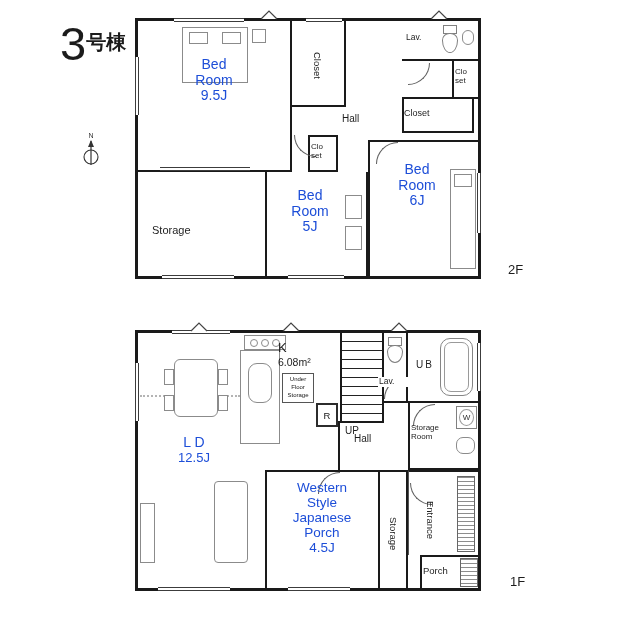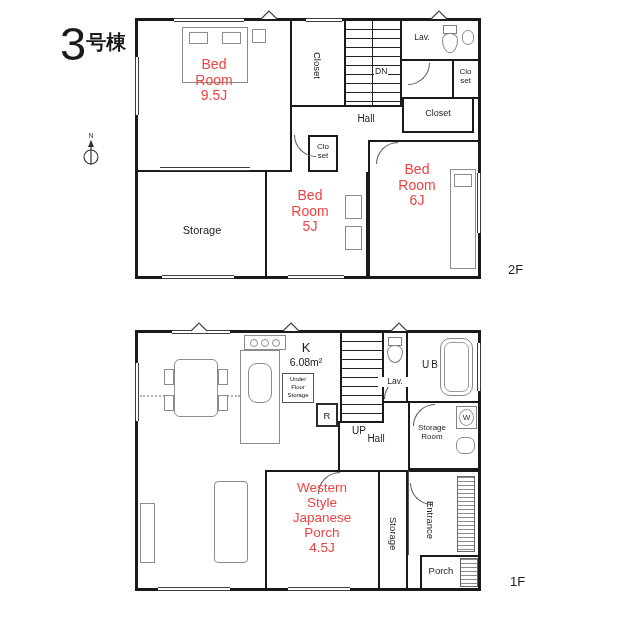--- a/index.html
+++ b/index.html
@@ -6,24 +6,24 @@
   html,body{width:620px;height:617px}
   body{position:relative;background:#ffffff;font-family:"Liberation Sans",sans-serif;color:#161616;overflow:hidden}
   .title{position:absolute;left:60px;top:20px;display:flex;align-items:flex-start}
   .title-num{font-size:47px;line-height:1;font-weight:400;color:#1b1b1b}
   .title-suffix{font-size:20px;font-weight:700;margin-top:9px;color:#1b1b1b}
   .compass{position:absolute;left:78px;top:132px;width:26px;text-align:center}
   .compass-n{display:block;font-size:7px;color:#333;line-height:1}
   .plan{position:absolute;border:3px solid #1a1a1a;background:#fff}
   .room{position:absolute;border:0 solid #1a1a1a;background:transparent}
   .wall{position:absolute;background:#1a1a1a}
-  .rlabel{position:absolute;text-align:center;font-size:14px;line-height:1.12;color:#ef4444;z-index:5}
+  .rlabel{position:absolute;text-align:center;font-size:14px;line-height:1.12;color:#1d4ed8;z-index:5}
   .rlabel .nm{display:block;width:50px;margin:0 auto}
   .rlabel .sz{display:block}
-  .slabel{position:absolute;text-align:center;color:#1d1d1d;z-index:5;line-height:1.15}
+  .slabel{position:absolute;text-align:left;color:#1d1d1d;z-index:5;line-height:1.15}
   .vlabel{position:absolute;writing-mode:vertical-rl;color:#1d1d1d;z-index:5;text-align:center}
   .furn{position:absolute;border:1.4px solid #8b8b8b;background:#fff;z-index:2}
   .bed::before{content:"";position:absolute;left:6px;top:4px;width:17px;height:10px;border:1px solid #8b8b8b}
   .bed::after{content:"";position:absolute;right:6px;top:4px;width:17px;height:10px;border:1px solid #8b8b8b}
   .bed-v::before{content:"";position:absolute;left:3px;right:3px;top:4px;height:11px;border:1px solid #8b8b8b}
   .tub{position:absolute;border:1.4px solid #858585;border-radius:10px;background:#fff;z-index:2}
   .tub::before{content:"";position:absolute;inset:3px;border:1px solid #9a9a9a;border-radius:7px}
   .sinkk{position:absolute;border:1.3px solid #8b8b8b;border-radius:9px;background:#fff;z-index:2}
   .basin{position:absolute;border:1.3px solid #8b8b8b;border-radius:7px;background:#fff;z-index:2}
   .toilet{position:absolute;z-index:2}
@@ -100,24 +100,20 @@
       <span class="nm">Bed Room</span>
       <span class="sz">6J</span>
     </div>
     <div class="furn bed-v" style="left:80px;top:27px;width:26px;height:100px"></div>
   </div>
 
   <div class="room" style="left:154px;top:0;width:54px;height:86px;border-width:0 2px 2px 0">
     <div class="vlabel" style="left:20px;top:14px;height:60px;font-size:9.5px">Closet</div>
   </div>
 
-  <div class="stairs" style="left:208px;top:0;width:56px;height:86px;border-width:0 2px 2px 0">
-    <div class="treads" style="background:linear-gradient(to right,transparent 0 26px,#222 26px 27px,transparent 27px),repeating-linear-gradient(to bottom,transparent 0 8px,#222 8px 9px)"></div>
-    <div class="slabel whitebg" style="left:28px;top:46px;font-size:8.5px">DN</div>
-  </div>
 
   <div class="room" style="left:264px;top:0;width:76px;height:40px;border-width:0 0 2px 0">
     <div class="slabel" style="left:4px;top:12px;width:32px;font-size:8.5px">Lav.</div>
     <div class="toilet" style="left:40px;top:4px;width:16px;height:28px"></div>
     <div class="basin" style="left:60px;top:9px;width:12px;height:15px"></div>
   </div>
 
   <div class="room" style="left:314px;top:40px;width:26px;height:38px;border-width:0 0 2px 2px">
     <div class="slabel" style="left:1px;top:6px;width:21px;font-size:8px">Clo set</div>
   </div>
@@ -195,20 +191,24 @@
     <div class="washer" style="left:46px;top:3px;width:21px;height:23px">
         <span>W</span>
       </div>
     <div class="basin" style="left:46px;top:34px;width:19px;height:17px"></div>
   </div>
 
   <div class="slabel" style="left:216px;top:100px;width:44px;font-size:10px">Hall</div>
 
   <div class="tinybox" style="left:178px;top:70px;width:22px;height:24px;font-size:9.5px;line-height:21px;border:2px solid #2c2c2c">R</div>
 
+  <div class="rlabel" style="left:22px;top:102px;width:68px">
+    <span class="nm">L D</span>
+    <span class="sz" style="font-size:13px">12.5J</span>
+  </div>
   <div class="dotline" style="left:2px;top:62px;width:100px"></div>
   <div class="furn" style="left:36px;top:26px;width:44px;height:58px;border-radius:6px"></div>
   <div class="chair" style="left:26px;top:36px;width:10px;height:16px"></div>
   <div class="chair" style="left:26px;top:62px;width:10px;height:16px"></div>
   <div class="chair" style="left:80px;top:36px;width:10px;height:16px"></div>
   <div class="chair" style="left:80px;top:62px;width:10px;height:16px"></div>
   <div class="furn" style="left:76px;top:148px;width:34px;height:82px;border-radius:4px"></div>
   <div class="furn" style="left:2px;top:170px;width:15px;height:60px"></div>
 
   <div class="room" style="left:127px;top:137px;width:115px;height:118px;border-width:2px 2px 0 2px">

